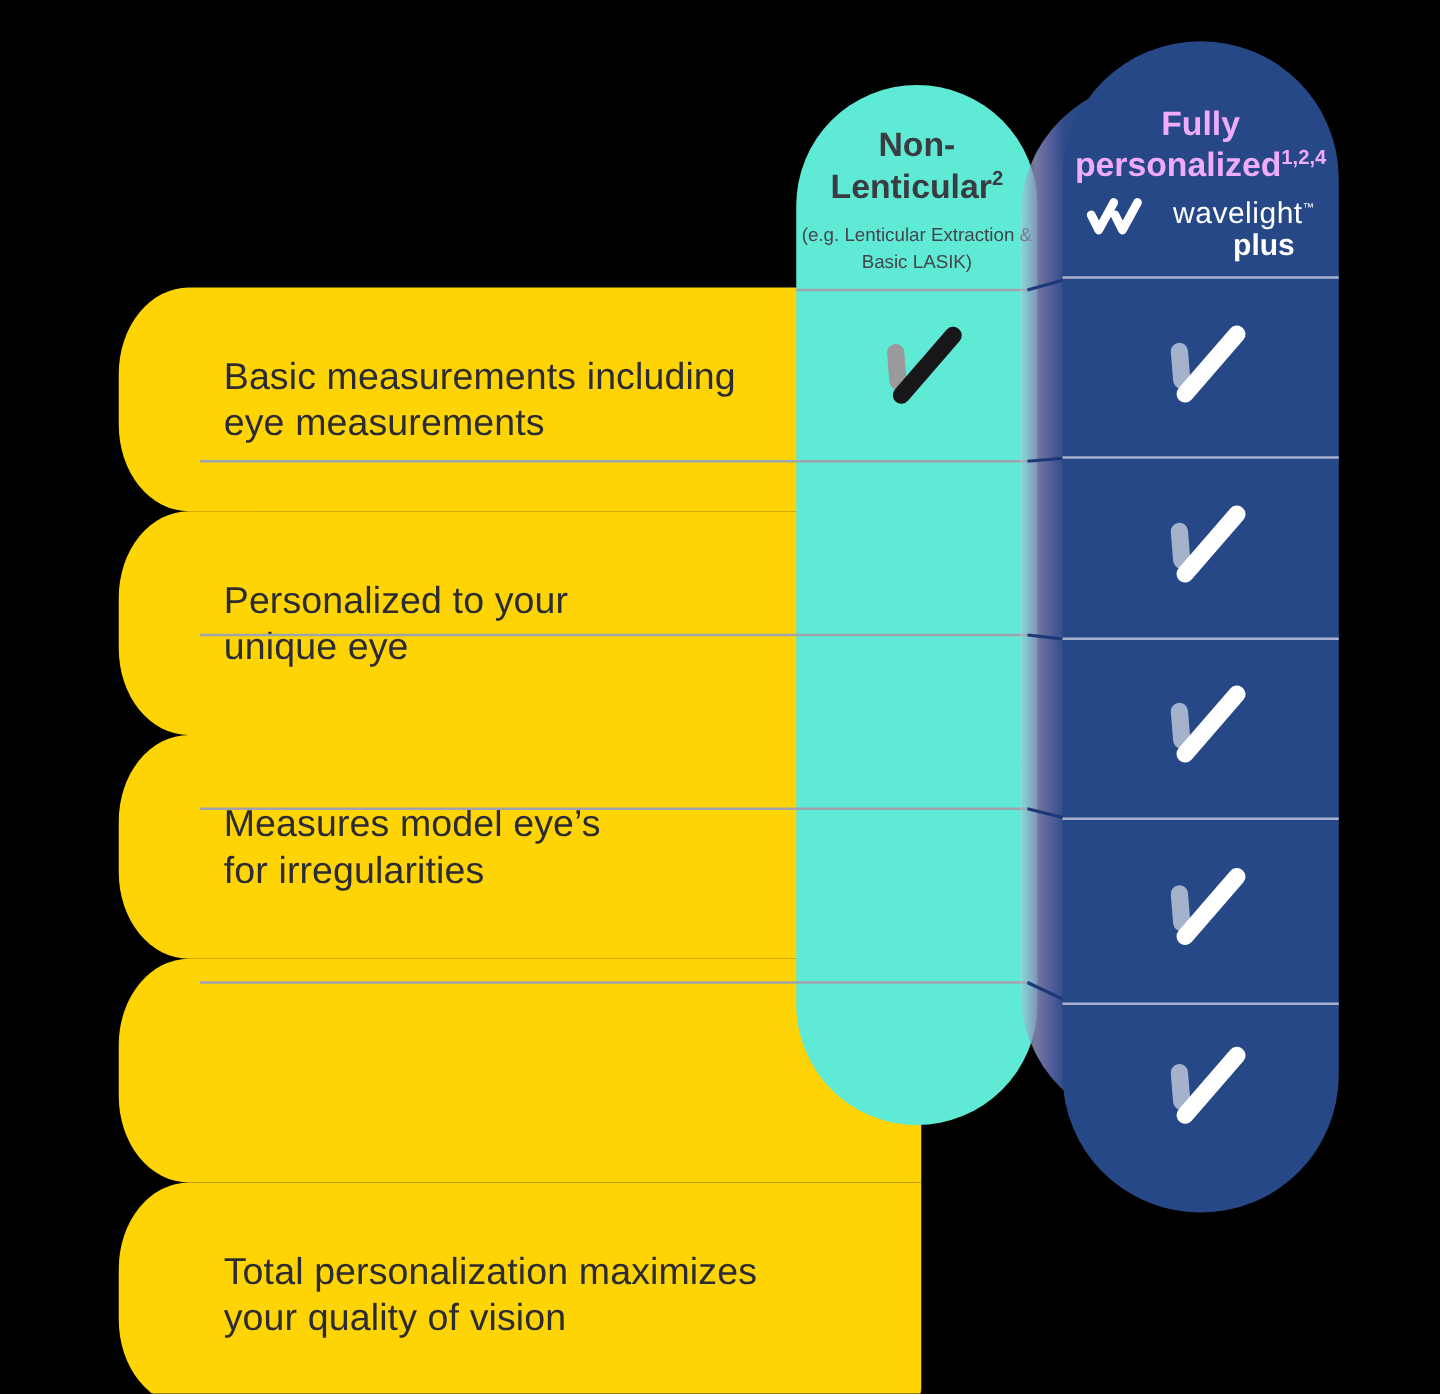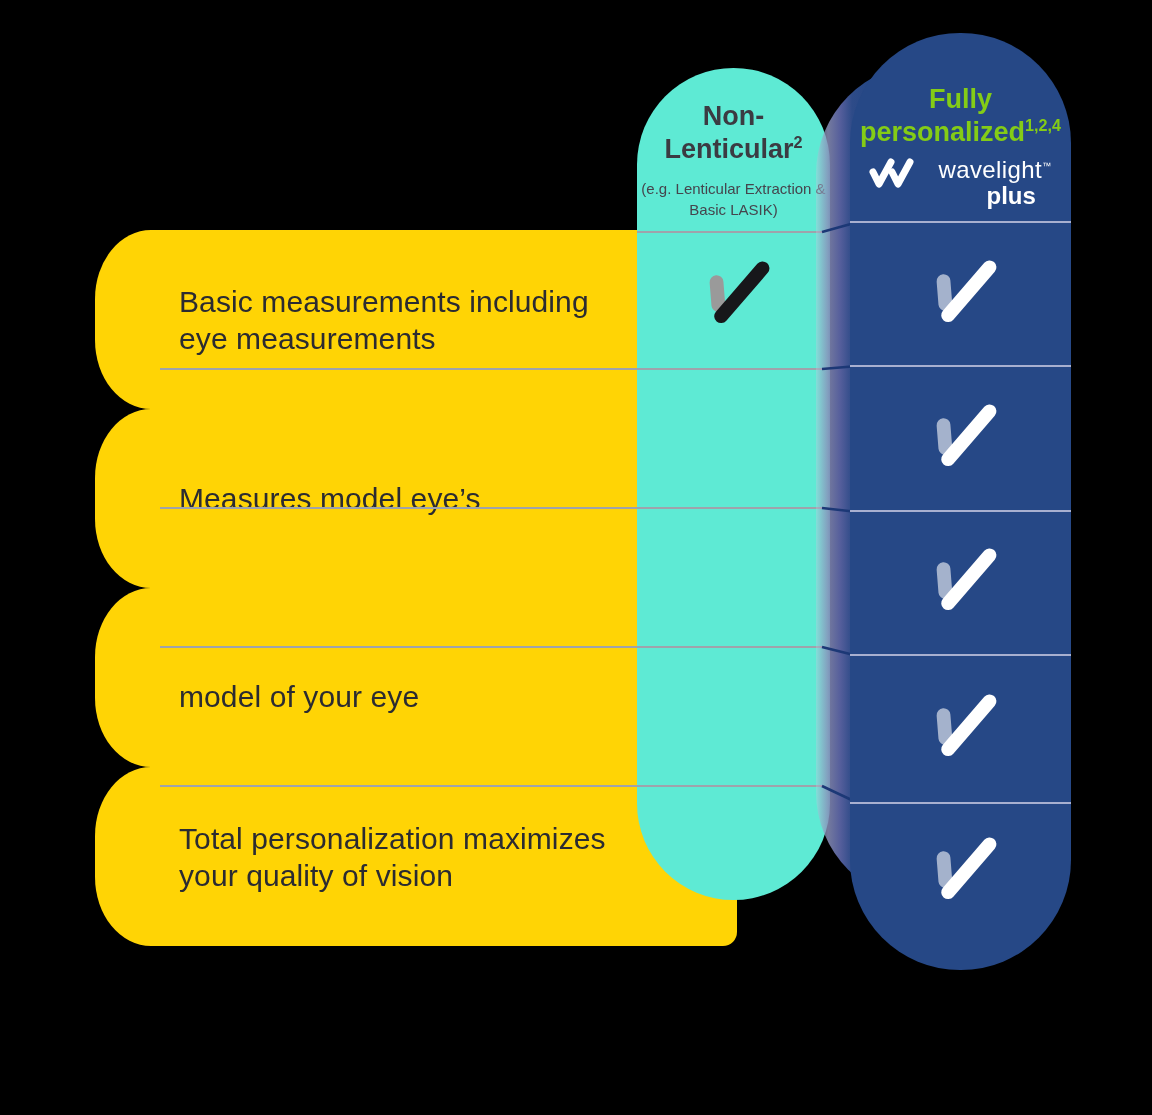--- a/index.html
+++ b/index.html
@@ -42,21 +42,21 @@
       #2e4b88 36px,
       #264886 52px);
     z-index:4;
   }
   .diag-overlay{position:absolute;left:0;top:0;width:1152px;height:1115px;z-index:5;pointer-events:none;}
   
   .blue-pill{
     position:absolute;left:850px;top:33px;width:221px;height:937px;
     background:#264886;border-radius:110px;z-index:6;
   }
-  .bp-head{position:absolute;top:50px;left:0;width:100%;text-align:center;color:#84cc16;}
+  .bp-head{position:absolute;top:50px;left:0;width:100%;text-align:center;color:#f0abfc;}
   .bp-title{font-size:27px;line-height:33px;font-weight:bold;}
   .bp-logo{
     position:absolute;top:120px;left:0;width:100%;
     display:flex;justify-content:center;align-items:flex-start;gap:23px;color:#fff;
   }
   .logo-w{margin-top:4px;}
   .logo-text{display:flex;flex-direction:column;align-items:flex-start;}
   .logo-brand{font-size:24px;font-weight:300;letter-spacing:.4px;line-height:26px;}
   .logo-brand .tm{font-size:9px;vertical-align:super;}
   .logo-suffix{font-size:24px;font-weight:bold;line-height:26px;margin-left:48px;}
@@ -65,24 +65,27 @@
 </head>
 <body>
 
 <div class="stage">
 
   <div class="yellow-stack">
     <div class="yrow">
       <div class="ytext"><span>Basic measurements including</span><br><span>eye measurements</span></div>
     </div>
     <div class="yrow">
-      <div class="ytext"><span>Measures model eye’s</span><br></div>
+      <div class="ytext"><span>Personalized to your</span><br><span>unique eye</span></div>
     </div>
     <div class="yrow">
-      <div class="ytext"><br><span>model of your eye</span></div>
+      <div class="ytext"><span>Measures model eye’s</span><br><span>for irregularities</span></div>
+    </div>
+    <div class="yrow">
+      <div class="ytext"><br></div>
     </div>
     <div class="yrow">
       <div class="ytext"><span>Total personalization maximizes</span><br><span>your quality of vision</span></div>
     </div>
   </div>
 
   <div class="white-pill">
     <div class="wp-head">
       <div class="wp-title">
         <span>Non-</span><br>

